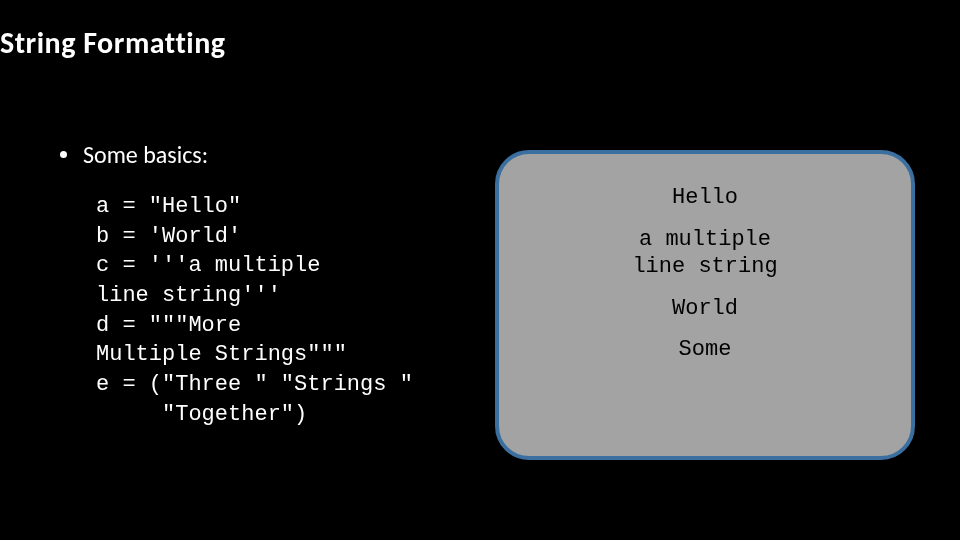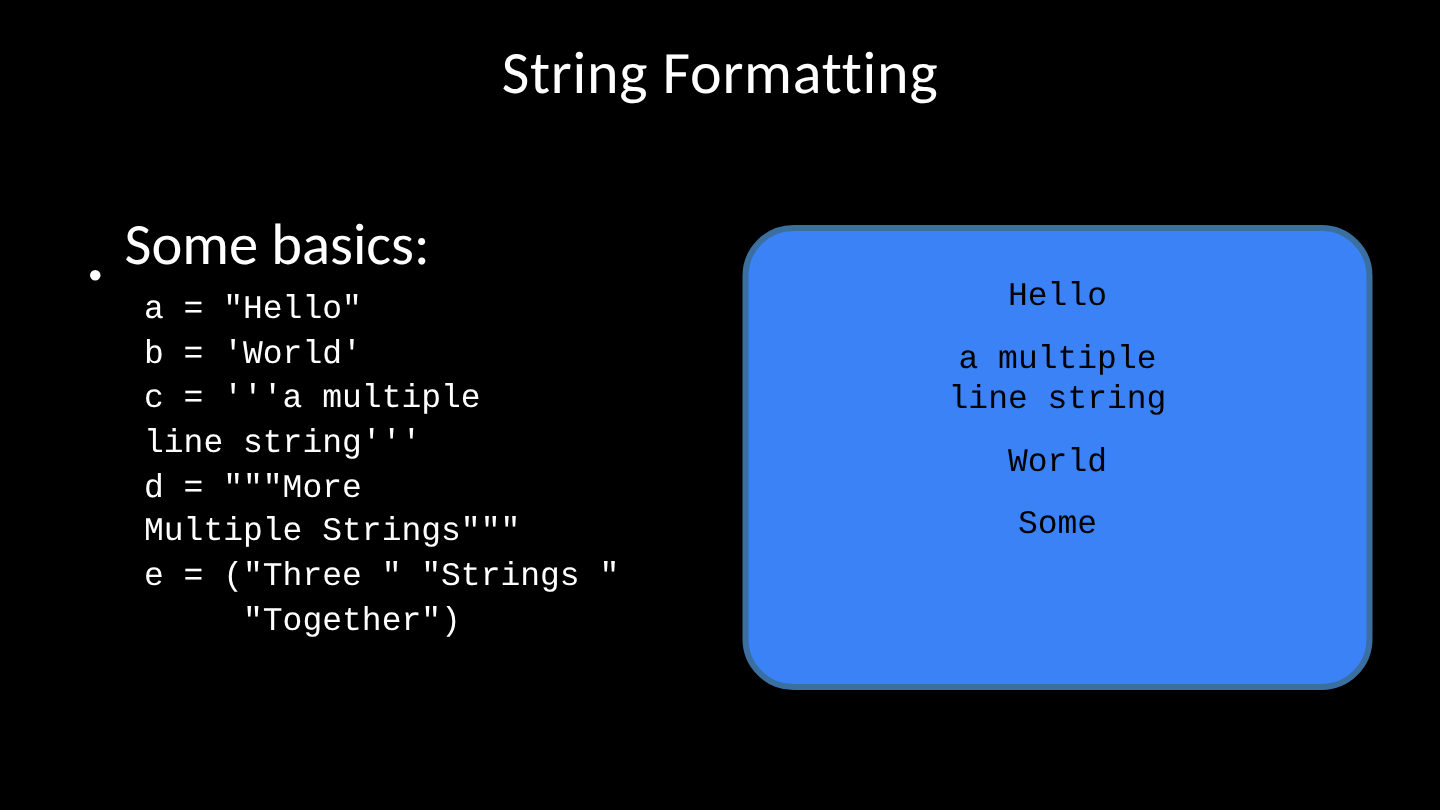--- a/index.html
+++ b/index.html
@@ -10,32 +10,31 @@
     background: #000;
     color: #fff;
     font-family: Calibri, "Segoe UI", Arial, sans-serif;
     position: relative;
   }
   .title {
     position: absolute;
     top: 24px;
     left: 0;
     width: 100%;
-    text-align: center;
-    font-size: 40px;
-    font-weight: 400;
+    font-size: 30px;
+    font-weight: 700;
     letter-spacing: 0.5px;
   }
   .bullet-row {
     position: absolute;
     top: 140px;
     left: 60px;
     display: flex;
-    align-items: flex-end;
-    font-size: 39px;
+    align-items: center;
+    font-size: 24px;
   }
   .bullet-dot {
     width: 7px;
     height: 7px;
     background: #fff;
     border-radius: 50%;
     margin-right: 16px;
   }
   .code-block {
     position: absolute;
@@ -46,21 +45,21 @@
     line-height: 1.35;
     white-space: pre;
     color: #fff;
   }
   .output-box {
     position: absolute;
     top: 150px;
     left: 495px;
     width: 420px;
     height: 310px;
-    background: #3b82f6;
+    background: #a3a3a3;
     border: 4px solid #3b6fa0;
     border-radius: 34px;
     color: #000;
     font-family: "Courier New", Courier, monospace;
     font-size: 22px;
     text-align: center;
     padding: 30px 18px;
     line-height: 1.25;
   }
   .output-group { margin-bottom: 14px; }

